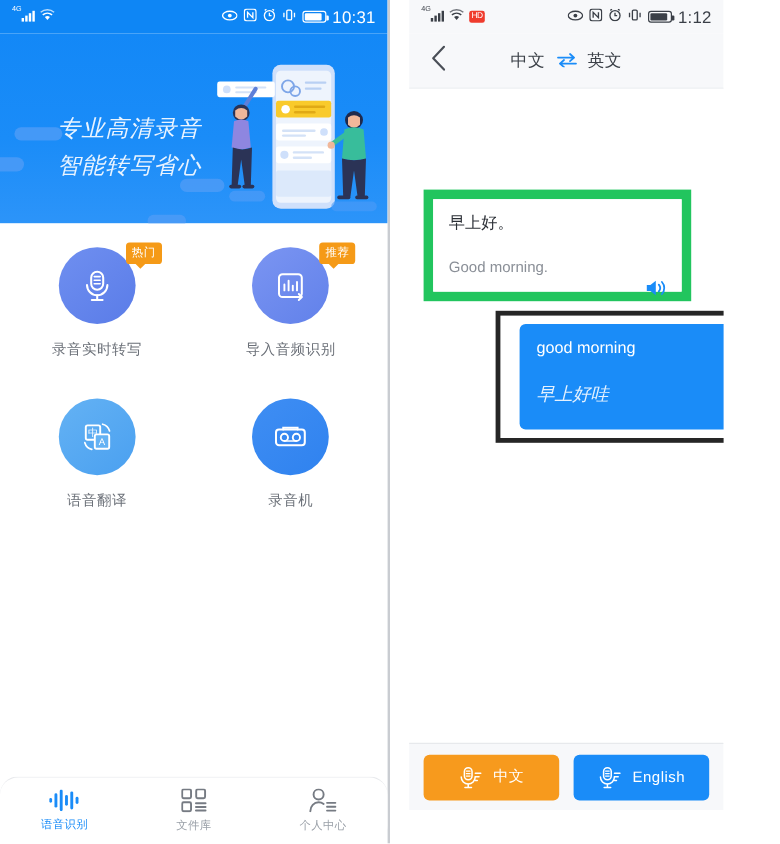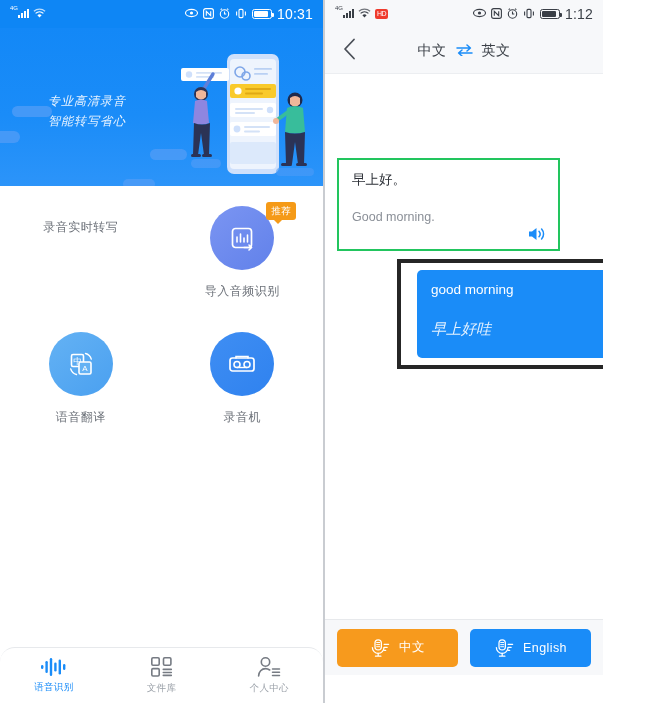--- a/index.html
+++ b/index.html
@@ -69,21 +69,21 @@
     text-align: center;
     color: #ffffff;
     font-size: 15px;
     padding-top: 14px;
     letter-spacing: 1px;
   }
   .banner-sub {
     position: absolute;
     left: 48px; top: 64px;
     color: #eaf4ff;
-    font-size: 12px;
+    font-size: 19px;
     font-style: italic;
     line-height: 1.65;
     letter-spacing: 1px;
     z-index: 4;
   }
   .blob { position: absolute; background: #4c9bf7; border-radius: 6px; opacity: .85; z-index: 1; }
   .blob.b1 { left: 12px; top: 78px; width: 40px; height: 11px; }
   .blob.b2 { left: 150px; top: 121px; width: 37px; height: 11px; }
   .blob.b3 { left: 123px; top: 151px; width: 32px; height: 10px; }
   .blob.b4 { left: 0px; top: 103px; width: 20px; height: 12px; border-radius: 0 6px 6px 0;}
@@ -130,39 +130,40 @@
   .tab .tlabel { font-size: 9.5px; color: #9aa0a8; letter-spacing: .3px; }
   .tab.active .tlabel { color: #1a8cf8; }
   .tab svg { display: block; }
 
   
   .phone-right {
     width: 278px; height: 703px;
     position: relative;
     background: #ffffff;
     overflow: hidden;
+    padding-left: 16px;
   }
   .nav {
     height: 46px; background: #f7f8fa;
     display: flex; align-items: center; position: relative;
     border-bottom: 1px solid #eceef1;
   }
   .nav-back { position: absolute; left: 14px; top: 50%; transform: translateY(-50%); padding: 4px; }
   .nav-title {
     width: 100%; text-align: center;
     display: flex; align-items: center; justify-content: center; gap: 9px;
     font-size: 14px; color: #3c4148; letter-spacing: .5px;
   }
   .swap-ico { color: #1a8cf8; }
 
   .rbody { position: relative; height: 601px; background: #fff; }
   .hl-red {
     position: absolute; left: 12px; top: 84px;
     width: 223px; height: 93px;
-    border: 2px solid #22c55e;
+    border: 8px solid #22c55e;
     background: #ffffff;
     z-index: 6;
   }
   .card-white {
     position: absolute; left: 0; top: 0; right: 0; bottom: 0;
     background: #ffffff; padding: 11px 13px 8px 13px;
     display: flex; flex-direction: column;
   }
   .src-text { font-size: 13.5px; color: #2b2f36; line-height: 1.4; }
   .divline { height: 1px; background: #e6e8eb; margin: 10px 0 9px 0; }
@@ -319,20 +320,31 @@
         <rect x="119" y="113" width="11" height="3" rx="1.5" fill="#2b3356"></rect>
 
         <rect x="14" y="109" width="30" height="9" rx="4.5" fill="#4c9bf7" opacity=".75"></rect>
         <rect x="99" y="118" width="38" height="8" rx="4" fill="#4c9bf7" opacity=".6"></rect>
       </svg>
     </div>
 
     <div class="features">
       <div class="frow">
         <div class="fcell">
+          <div class="fico-wrap">
+            <div class="fico c1">
+              <svg width="30" height="30" viewBox="0 0 30 30" fill="none">
+                <rect x="10" y="3.5" width="10" height="15" rx="5" stroke="#fff" stroke-width="1.7"></rect>
+                <path d="M12.5 7.5h5M12.5 10.5h5M12.5 13.5h5" stroke="#fff" stroke-width="1.3" stroke-linecap="round"></path>
+                <path d="M6.5 14.5a8.5 8.5 0 0 0 17 0" stroke="#fff" stroke-width="1.7" stroke-linecap="round"></path>
+                <path d="M15 23v4M10.5 27h9" stroke="#fff" stroke-width="1.7" stroke-linecap="round"></path>
+              </svg>
+            </div>
+            <span class="fbadge">热门</span>
+          </div>
           <div class="flabel">录音实时转写</div>
         </div>
 
         <div class="fcell">
           <div class="fico-wrap">
             <div class="fico c2">
               <svg width="30" height="30" viewBox="0 0 30 30" fill="none">
                 <rect x="5.5" y="5.5" width="19" height="19" rx="3" stroke="#fff" stroke-width="1.7"></rect>
                 <path d="M10 19v-5M13.5 19v-8M17 19v-4M20.5 19v-7" stroke="#fff" stroke-width="1.6" stroke-linecap="round"></path>
                 <path d="M17 24.5h7.5M22 22l2.6 2.5L22 27" stroke="#fff" stroke-width="1.6" stroke-linecap="round" stroke-linejoin="round"></path>

